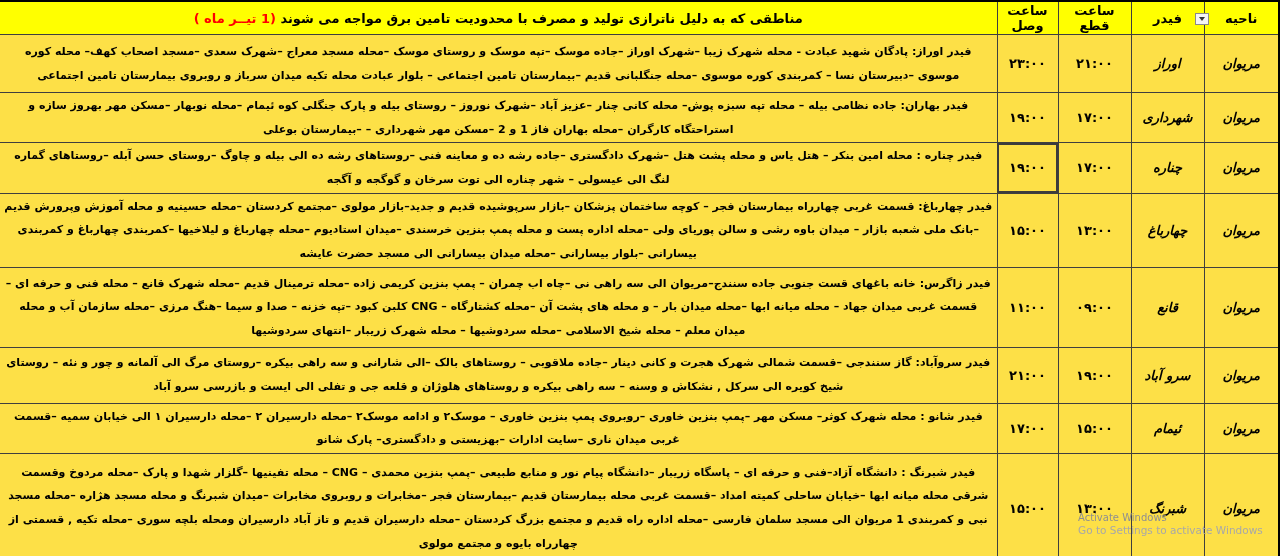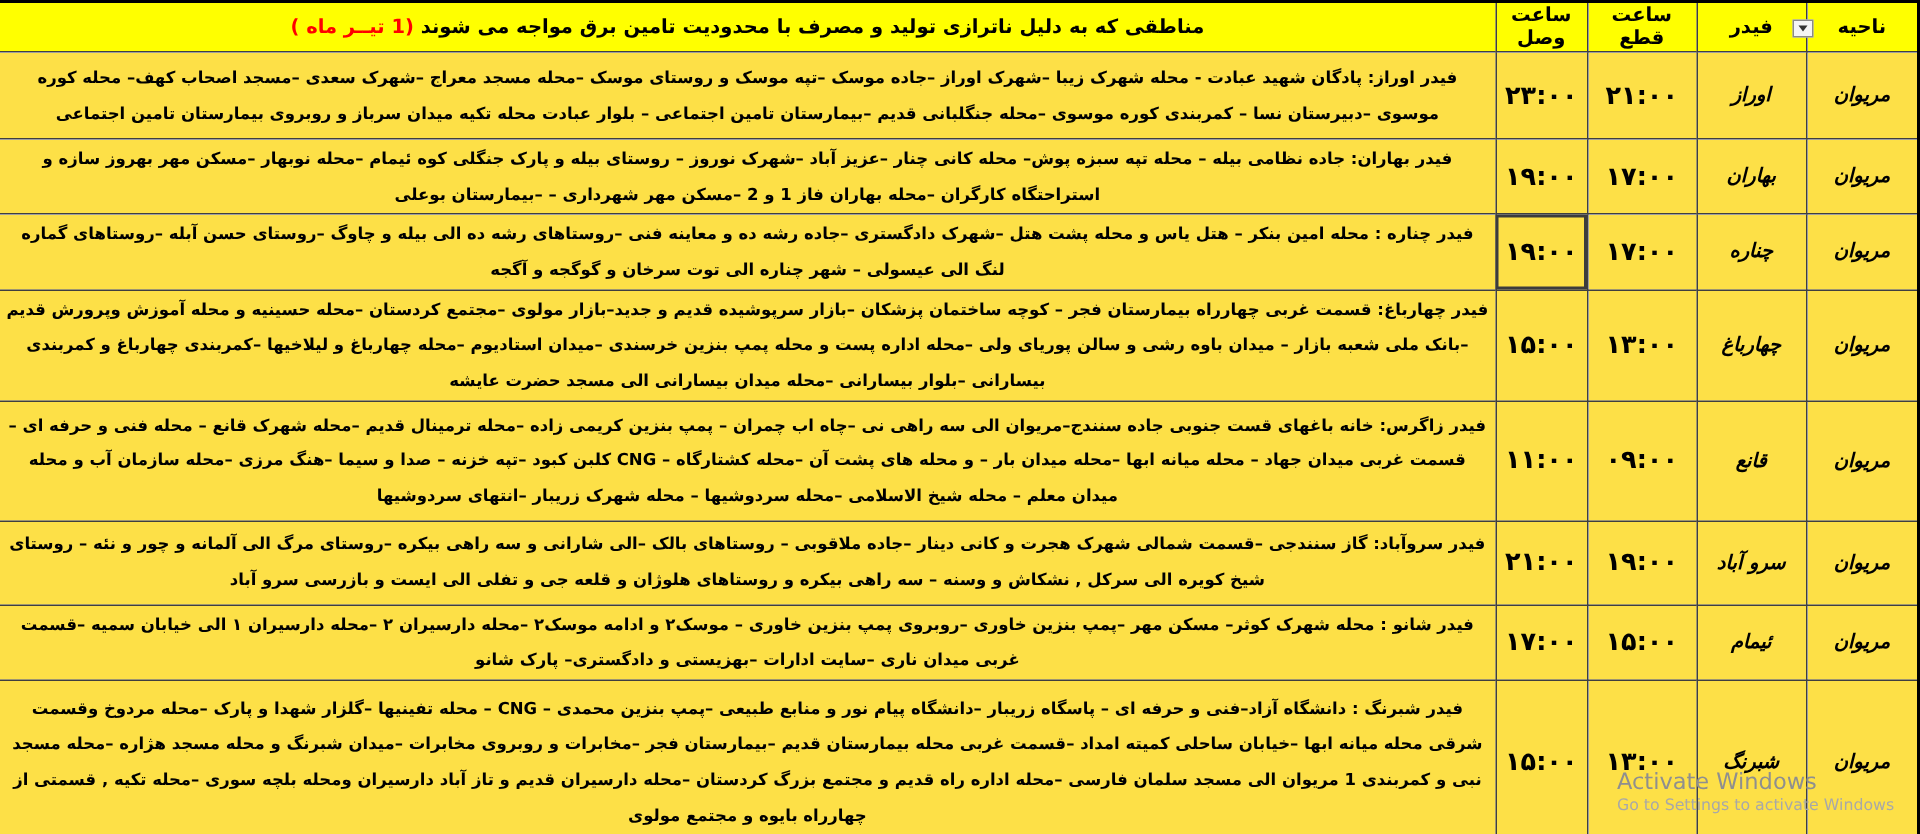--- a/index.html
+++ b/index.html
@@ -19,40 +19,40 @@
   table.sheet { border:2px solid #000; }
   col.c-region  { width:75px; }
   col.c-feeder  { width:73px; }
   col.c-cut     { width:73px; }
   col.c-connect { width:61px; }
   col.c-desc    { width:998px; }
   tr.head th { background:#ffff00; font-size:13px; font-weight:bold; height:28px; }
   th.title-cell { color:#d40000; font-size:13.5px; }
   th.title-cell .month { color:#ff0000;margin-top:32px; }
   td.region, td.feeder { font-size:13px; font-weight:bold;font-style:italic; }
-  td.time { font-size:17px; font-weight:bold; letter-spacing:0.5px; }
+  td.time { font-size:13px; font-weight:bold; letter-spacing:0.5px; }
   td.time.selected { outline:2px solid #3c3c3c; outline-offset:-2px; }
   td.desc {
     font-size:11px; font-weight:bold; line-height:2.15; text-align:center;
     padding:0 6px;
   }
   .filter-box {
     position:absolute; left:1195px; top:13px; width:14px; height:12px;
     background:#f5f5f5; border:1px solid #8a8a8a; z-index:3;
     display:flex; align-items:center; justify-content:center;
   }
   .filter-box .tri {
     width:0; height:0; border-left:3px solid transparent;
     border-right:3px solid transparent; border-top:4px solid #333;
   }
   .watermark {
     position:absolute; left:1078px; top:512px; direction:ltr; text-align:left;
     z-index:2; pointer-events:none; font-family:"DejaVu Sans", sans-serif;
   }
-  .watermark .wm1 { color:#8f8f8f; font-size:15px; }
+  .watermark .wm1 { color:#8f8f8f; font-size:10px; }
   .watermark .wm2 { color:#a8a8a8; font-size:10.5px; margin-top:1px; }
 </style>
 </head>
 <body>
 
 <div class="page">
 
   <table class="sheet">
     <colgroup>
       <col class="c-region">
@@ -74,21 +74,21 @@
     <tr style="height:58px;">
       <td class="region">مریوان</td>
       <td class="feeder">اوراز</td>
       <td class="time">۲۱:۰۰</td>
       <td class="time">۲۳:۰۰</td>
       <td class="desc">فیدر اوراز: پادگان شهید عبادت - محله شهرک زیبا –شهرک اوراز –جاده موسک –تپه موسک و روستای موسک –محله مسجد معراج –شهرک سعدی –مسجد اصحاب کهف– محله کوره موسوی –دبیرستان نسا – کمربندی کوره موسوی –محله جنگلبانی قدیم –بیمارستان تامین اجتماعی – بلوار عبادت محله تکیه میدان سرباز و روبروی بیمارستان تامین اجتماعی</td>
     </tr>
 
     <tr style="height:50px;">
       <td class="region">مریوان</td>
-      <td class="feeder">بهاران</td>
+      <td class="feeder">شهرداری</td>
       <td class="time">۱۷:۰۰</td>
       <td class="time">۱۹:۰۰</td>
       <td class="desc">فیدر بهاران: جاده نظامی بیله – محله تپه سبزه پوش– محله کانی چنار –عزیز آباد –شهرک نوروز – روستای بیله و پارک جنگلی کوه ئیمام –محله نوبهار –مسکن مهر بهروز سازه و استراحتگاه کارگران –محله بهاران فاز 1 و 2 –مسکن مهر شهرداری – –بیمارستان بوعلی</td>
     </tr>
 
     <tr style="height:50px;">
       <td class="region">مریوان</td>
       <td class="feeder">چناره</td>
       <td class="time">۱۷:۰۰</td>
       <td class="time selected">۱۹:۰۰</td>

